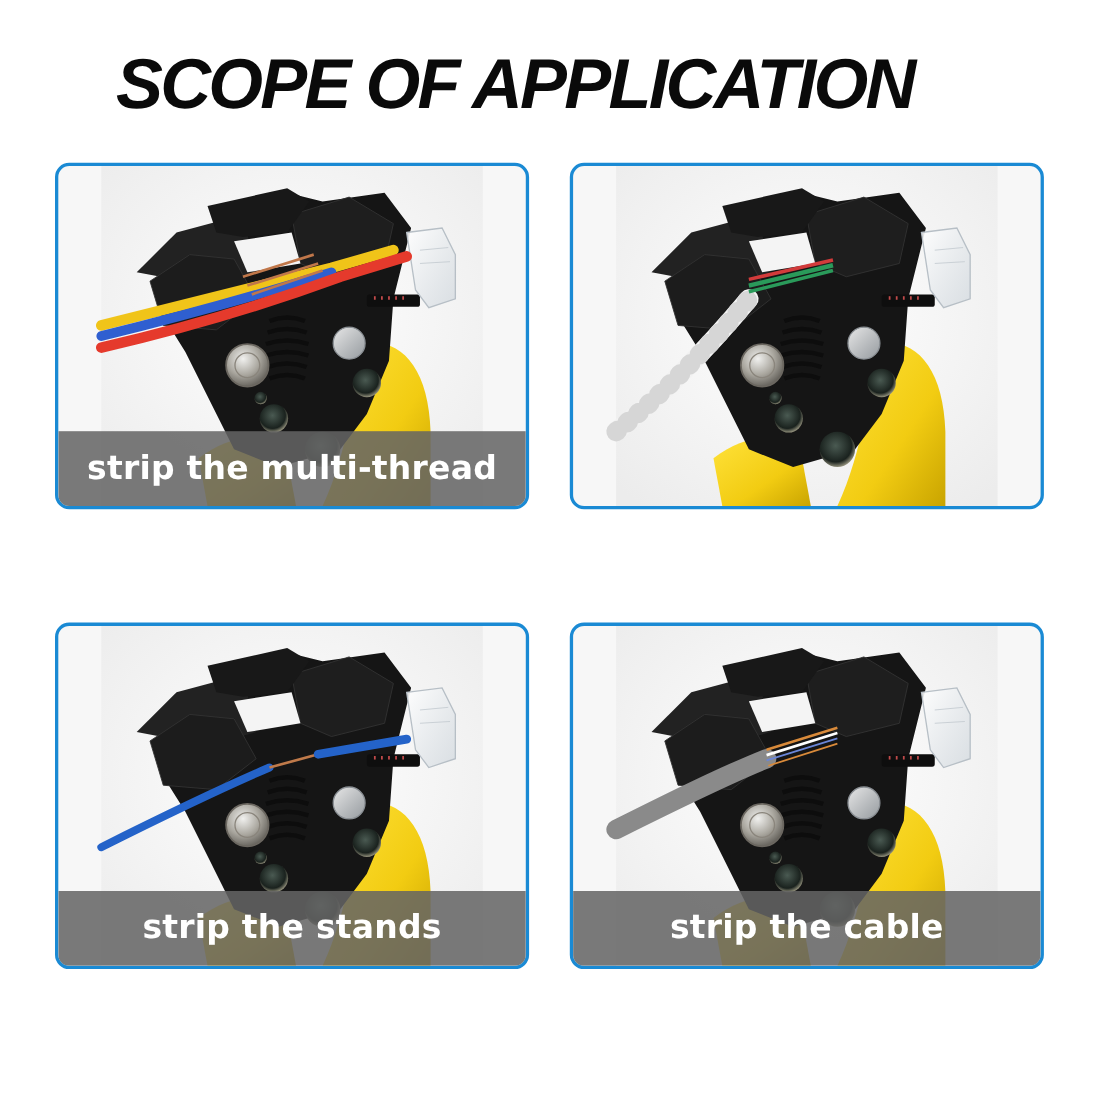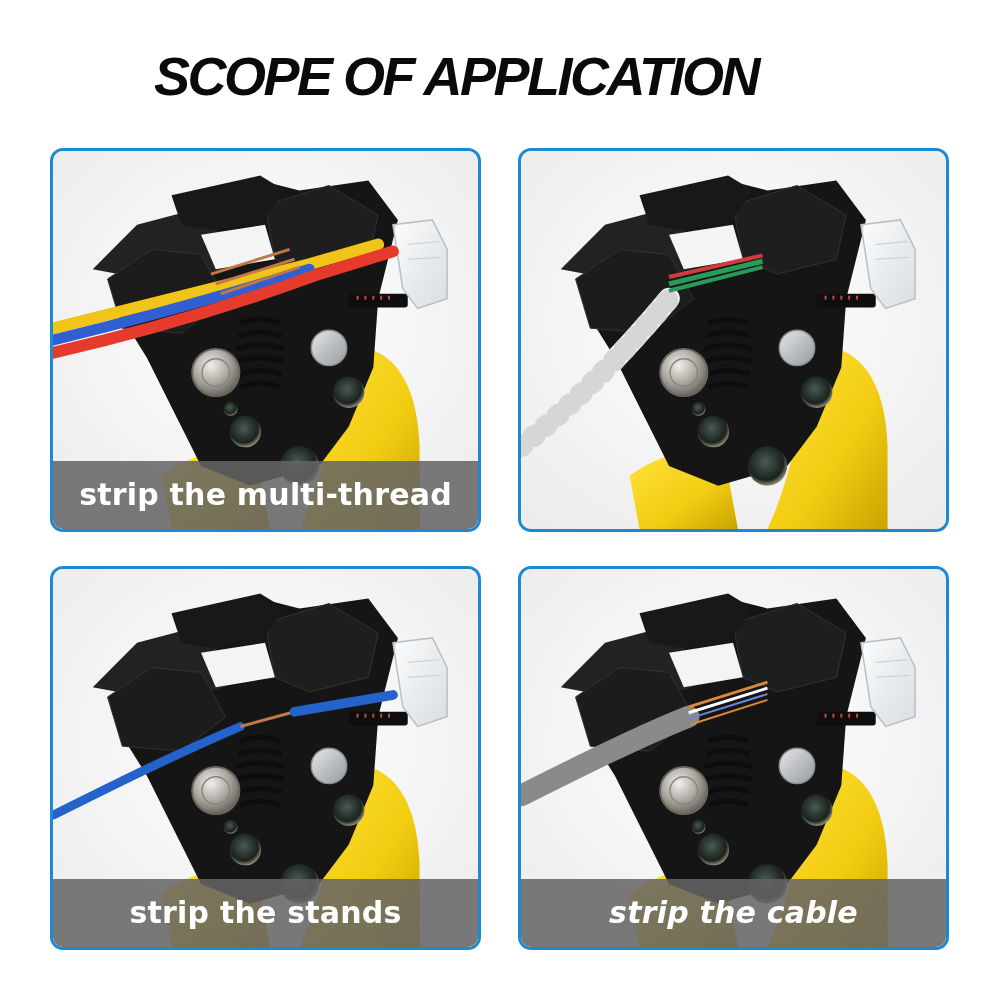--- a/index.html
+++ b/index.html
@@ -1,44 +1,44 @@
 <!DOCTYPE html>
 <html><head>
   <meta charset="utf-8">
   <style>
     * { box-sizing: border-box; margin: 0; padding: 0; }
     html, body { width: 1000px; height: 1000px; background: #ffffff; overflow: hidden; }
     body { position: relative; font-family: "Liberation Sans", sans-serif; }
 
     .page-title {
       position: absolute;
-      left: 0; top: 44px; width: 912px;
+      left: 12px; top: 44px; width: 912px;
       text-align: center;
       font-family: "Liberation Sans", sans-serif;
       font-weight: bold;
       font-style: italic;
-      font-size: 54px;
+      font-size: 64px;
       letter-spacing: -2.5px;
       color: #0a0a0a;
       line-height: 64px;
     }
 
     .card {
       position: absolute;
       width: 431px;
-      height: 384px;
+      height: 315px;
       border: 3px solid #1a8ad4;
       border-radius: 13px;
       overflow: hidden;
       background: #f7f7f7;
     }
     .card.c1 { left: 50px;  top: 148px; }
     .card.c2 { left: 518px; top: 148px; }
     .card.c3 { left: 50px;  top: 566px; }
-    .card.c4 { left: 518px; top: 566px; font-style: italic; }
+    .card.c4 { left: 518px; top: 566px; }
 
     .photo { position: absolute; left: 0; top: 0; width: 100%; height: 100%; }
 
     .caption-bar {
       position: absolute;
       left: 0; right: 0; bottom: 0;
       height: 68px;
       background: rgba(100, 100, 100, 0.86);
       display: flex;
       align-items: center;

